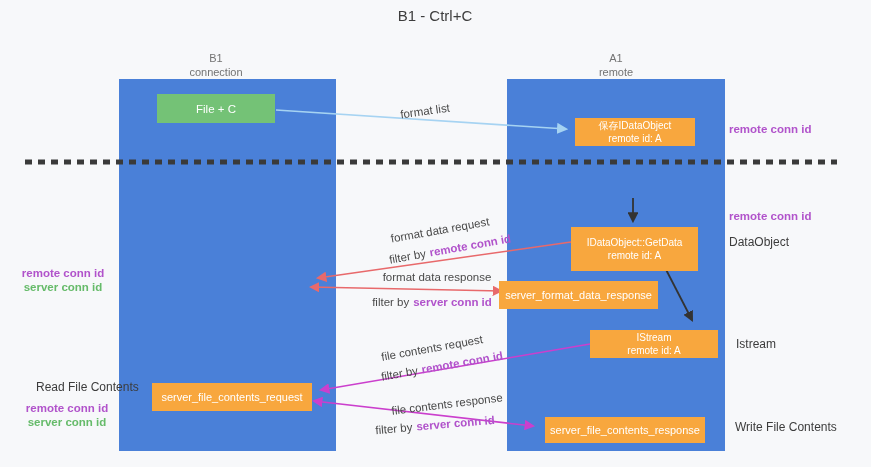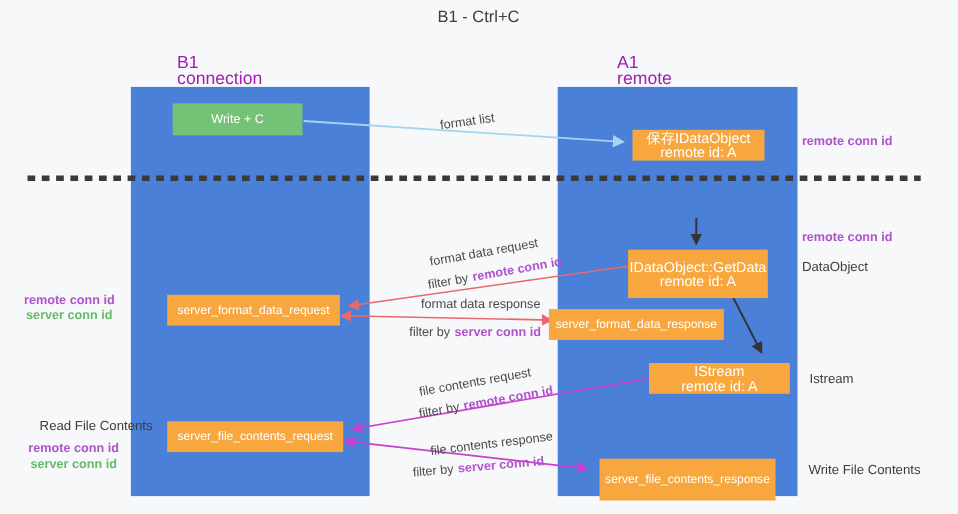--- a/index.html
+++ b/index.html
@@ -3,30 +3,30 @@
 <meta charset="utf-8">
 <style>
   html,body{margin:0;padding:0;}
   body{background:#eceff3;font-family:"Liberation Sans", sans-serif;}
   #stage{position:relative;width:871px;height:467px;background:#f7f8fa;overflow:hidden;}
 
   .title{position:absolute;left:330px;top:6px;width:210px;text-align:center;
          font-size:15px;line-height:20px;color:#3d3d3d;}
 
   .lane{position:absolute;background:#4a80d8;z-index:1;}
-  .lane-header{position:absolute;width:110px;font-size:16px;
-               line-height:14px;color:#a21caf;z-index:2;}
+  .lane-header{position:absolute;width:110px;text-align:center;font-size:11px;
+               line-height:14px;color:#737373;z-index:2;}
 
   svg.overlay{position:absolute;left:0;top:0;z-index:3;pointer-events:none;}
 
   .node{position:absolute;display:flex;flex-direction:column;align-items:center;
         justify-content:center;color:#fff;z-index:4;text-align:center;white-space:nowrap;}
   .node.green{background:#74c276;font-size:11.5px;}
   .node.orange{background:#f8a73e;font-size:11px;}
-  .node.two-line{font-size:13px;line-height:13px;}
+  .node.two-line{font-size:10px;line-height:13px;}
 
   .elabel{position:absolute;z-index:5;font-size:11.5px;color:#4a4a4a;white-space:nowrap;
           transform:translate(-50%,-50%) rotate(var(--r,0deg));}
   .dim{margin-right:4px;}
   .hl-purple{color:#b153cb;font-weight:bold;}
 
   .slabel{position:absolute;z-index:5;font-size:12px;color:#3c3c3c;white-space:nowrap;}
   .sgroup{position:absolute;z-index:5;width:92px;text-align:center;font-size:11.5px;
           line-height:14px;white-space:nowrap;}
   .bp{color:#b153cb;font-weight:bold;}
@@ -80,52 +80,49 @@
     <line x1="571" y1="242" x2="318" y2="278" stroke="#e8696b" stroke-width="1.5" marker-end="url(#m-salmon)"></line>
 
     <line x1="311" y1="287" x2="501" y2="291" stroke="#e8696b" stroke-width="1.5" marker-start="url(#m-salmon)" marker-end="url(#m-salmon)"></line>
 
     <line x1="590" y1="344" x2="321" y2="390" stroke="#cb3fcd" stroke-width="1.5" marker-end="url(#m-magenta)"></line>
 
     <line x1="314" y1="401" x2="533" y2="426" stroke="#cb3fcd" stroke-width="1.5" marker-start="url(#m-magenta)" marker-end="url(#m-magenta)"></line>
   </svg>
 
   <div class="node green" style="left:157px;top:94px;width:118px;height:29px;">
-    <div>Write + C</div>
+    <div>File + C</div>
   </div>
 
   <div class="node orange two-line" style="left:575px;top:118px;width:120px;height:28px;">
     <div>保存IDataObject</div>
     <div>remote id: A</div>
   </div>
 
 
   <div class="node orange two-line" style="left:571px;top:227px;width:127px;height:44px;">
     <div>IDataObject::GetData</div>
     <div>remote id: A</div>
   </div>
 
-  <div class="node orange" style="left:152px;top:268px;width:157px;height:28px;">
-    <div>server_format_data_request</div>
-  </div>
 
   <div class="node orange" style="left:499px;top:281px;width:159px;height:28px;">
     <div>server_format_data_response</div>
   </div>
 
   <div class="node orange two-line" style="left:590px;top:330px;width:128px;height:28px;">
     <div>IStream</div>
     <div>remote id: A</div>
   </div>
 
   <div class="node orange" style="left:152px;top:383px;width:160px;height:28px;">
     <div>server_file_contents_request</div>
   </div>
 
-  <div class="node orange" style="left:545px;top:417px;width:160px;height:38px;">
+  <div class="node orange" style="left:545px;top:417px;width:160px;height:26px;">
     <div>server_file_contents_response</div>
   </div>
 
   <div class="elabel" style="left:425px;top:111px;--r:-8deg;">
     <span>format list</span>
   </div>
 
   <div class="elabel" style="left:440px;top:230px;--r:-10deg;">
     <span>format data request</span>
   </div>

